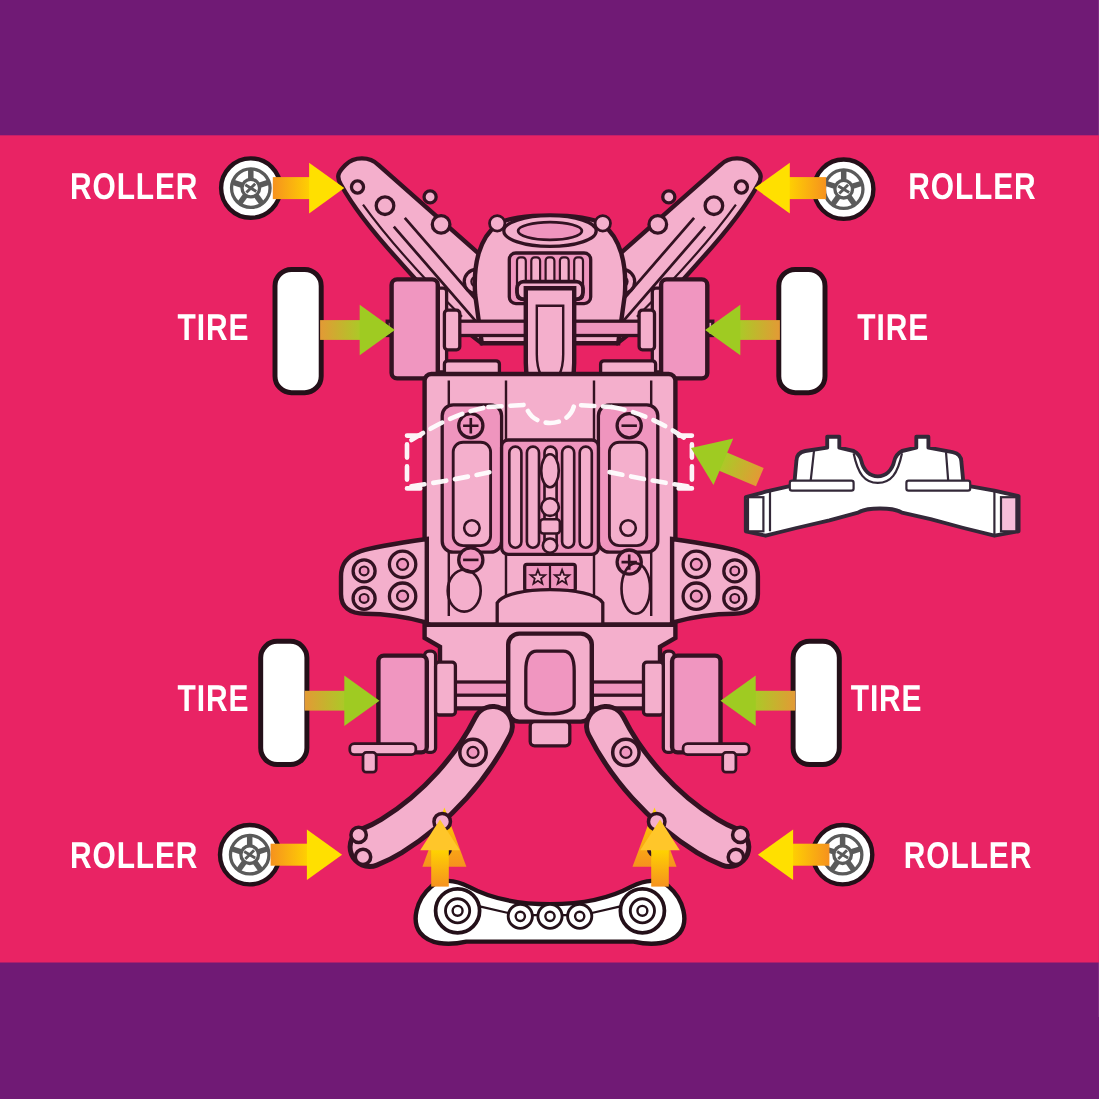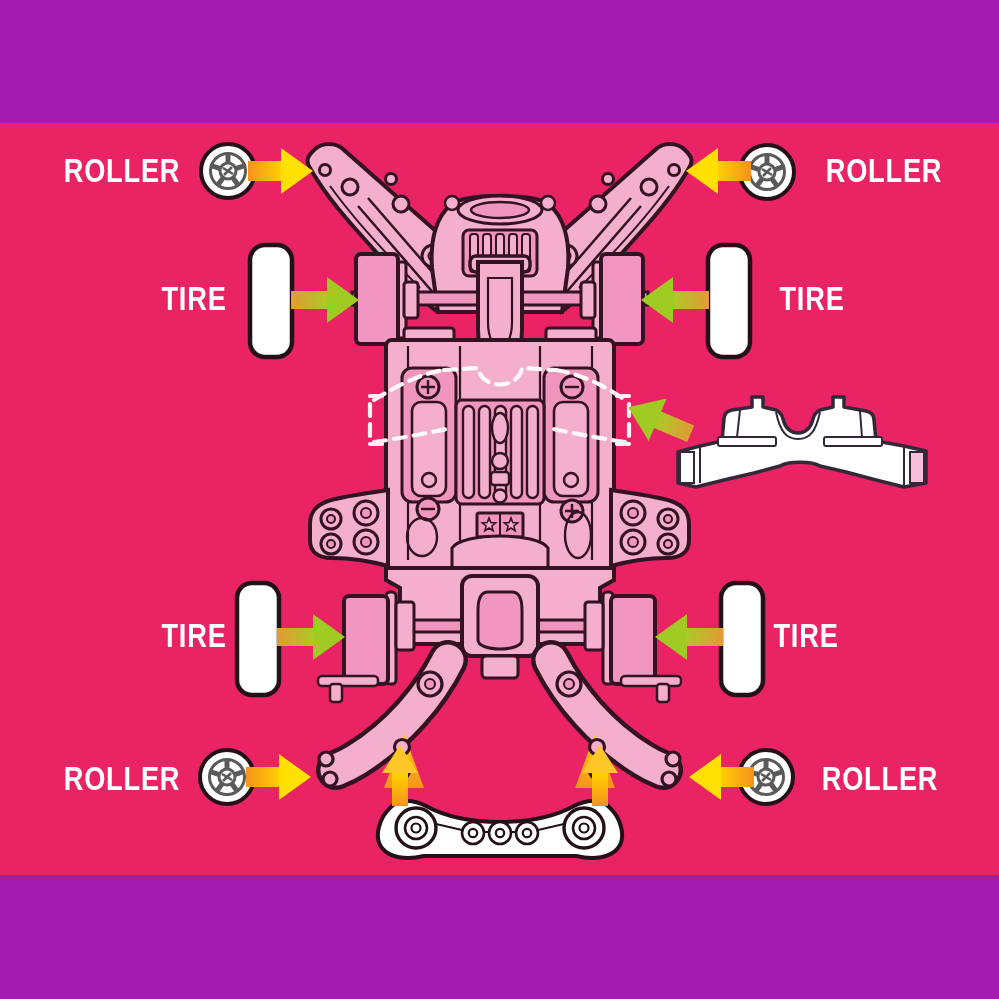--- a/index.html
+++ b/index.html
@@ -1,17 +1,17 @@
 <!DOCTYPE html>
 <html><head>
 <meta charset="utf-8">
 <style>
   html,body{margin:0;padding:0;}
   .stage{
-    position:relative;width:999px;height:999px;background:#a21caf;
+    position:relative;width:999px;height:999px;background:#701a75;
     overflow:hidden;font-family:"Liberation Sans",sans-serif;
   }
   .pink-field{
     position:absolute;left:0;top:123px;width:999px;height:752px;
     background:#E92364;
   }
   svg.art{position:absolute;left:0;top:0;}
   .lbl{
     position:absolute;color:#ffffff;font-weight:bold;font-size:34px;
     letter-spacing:1px;white-space:nowrap;

